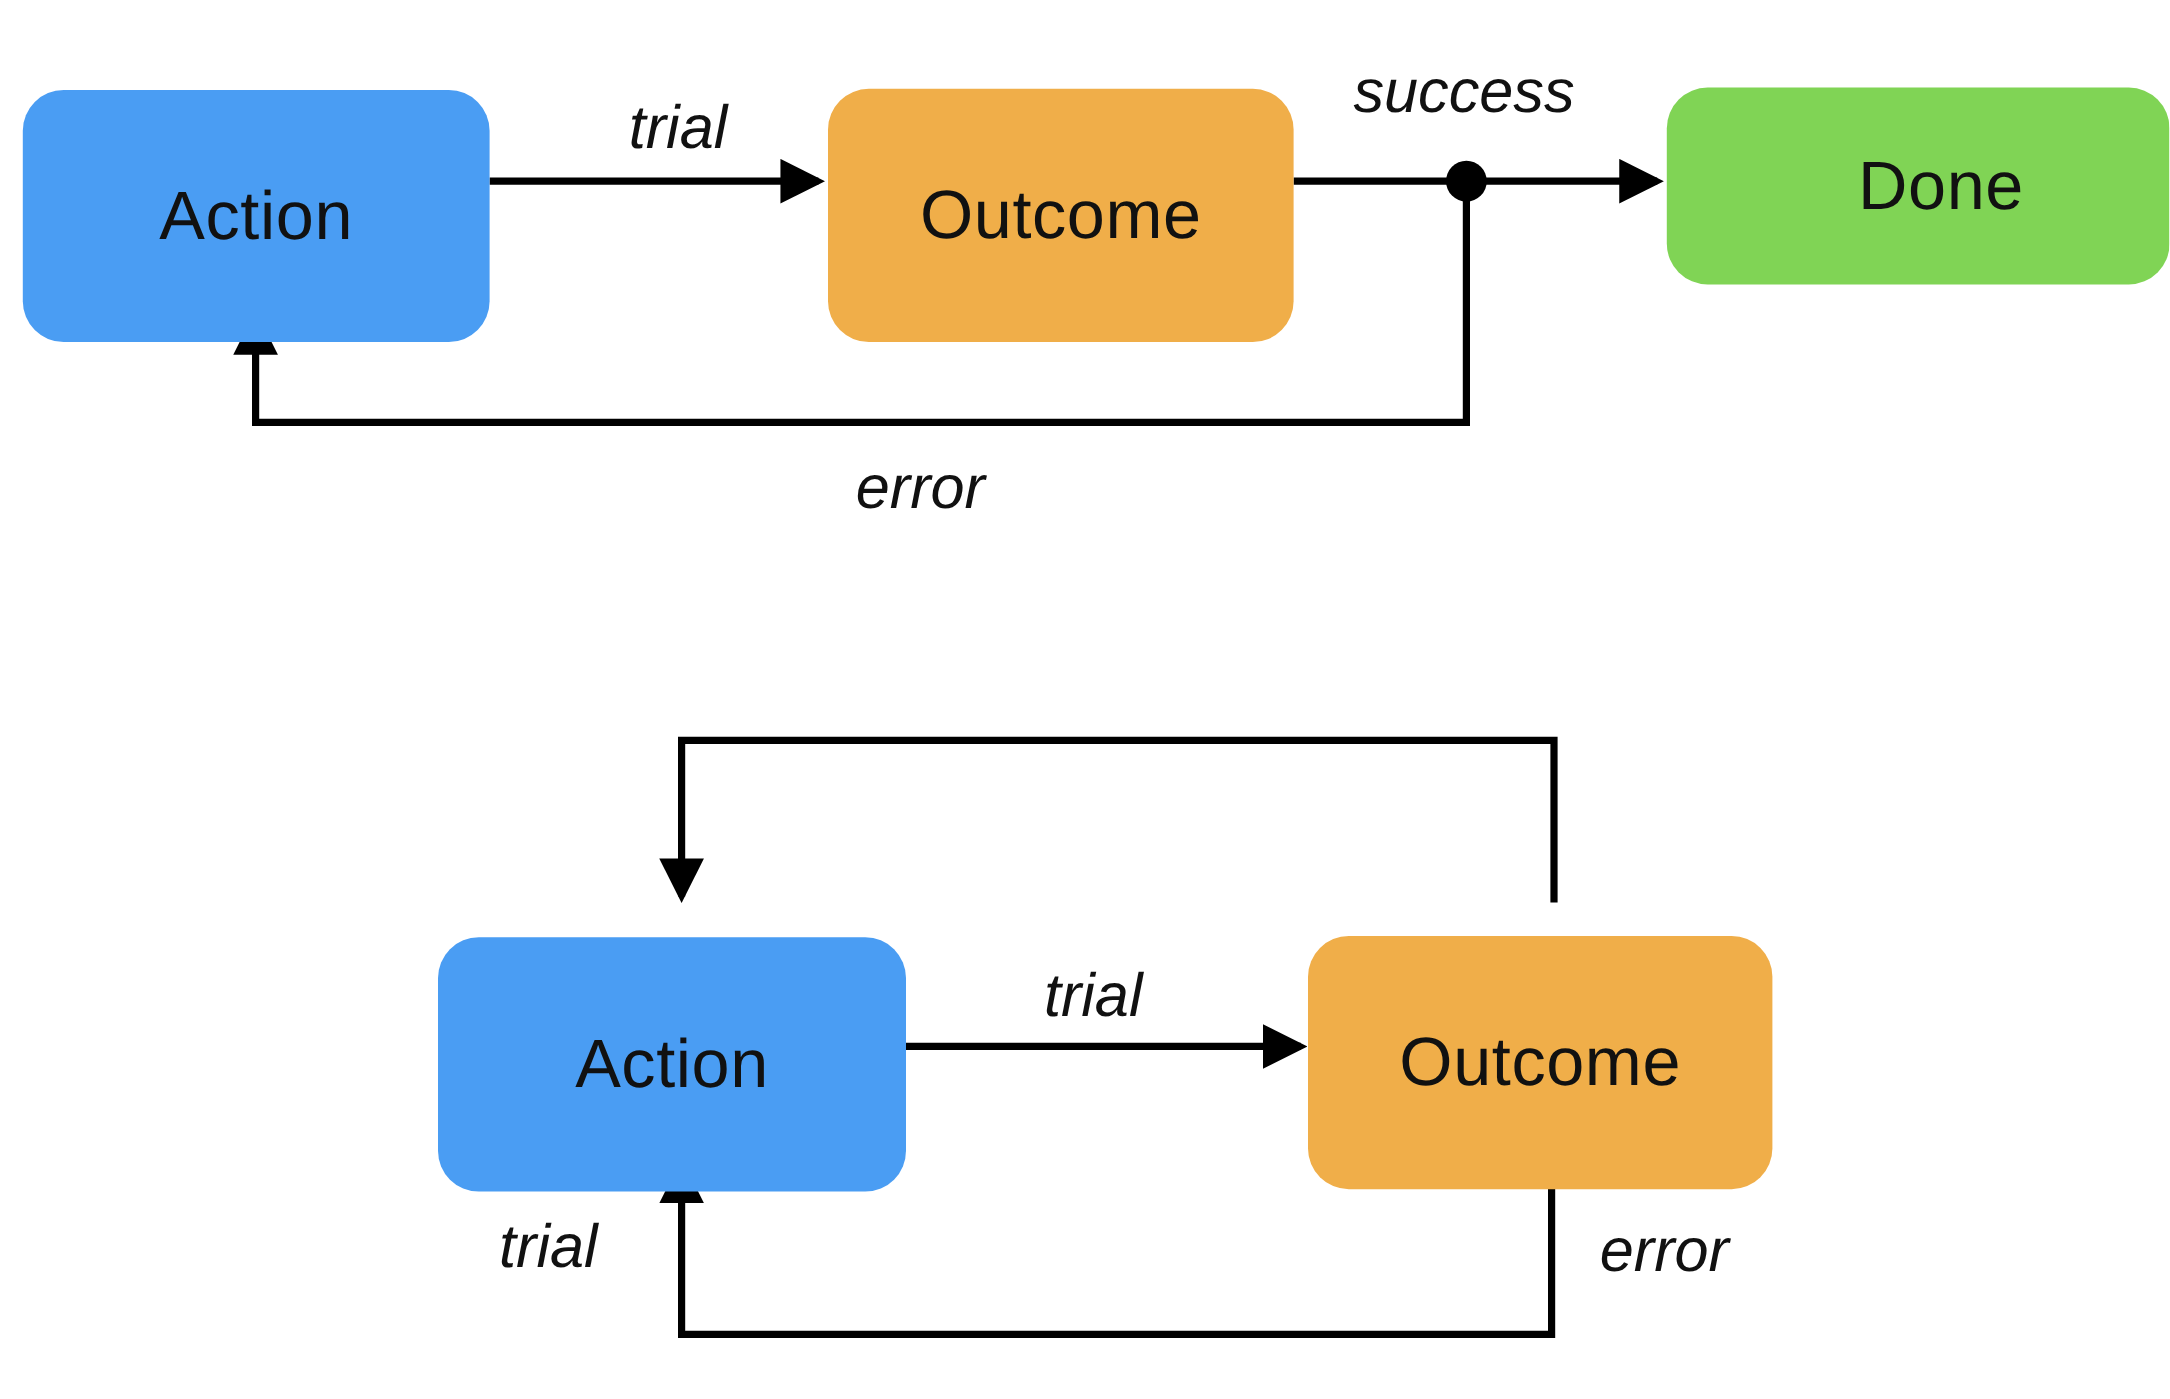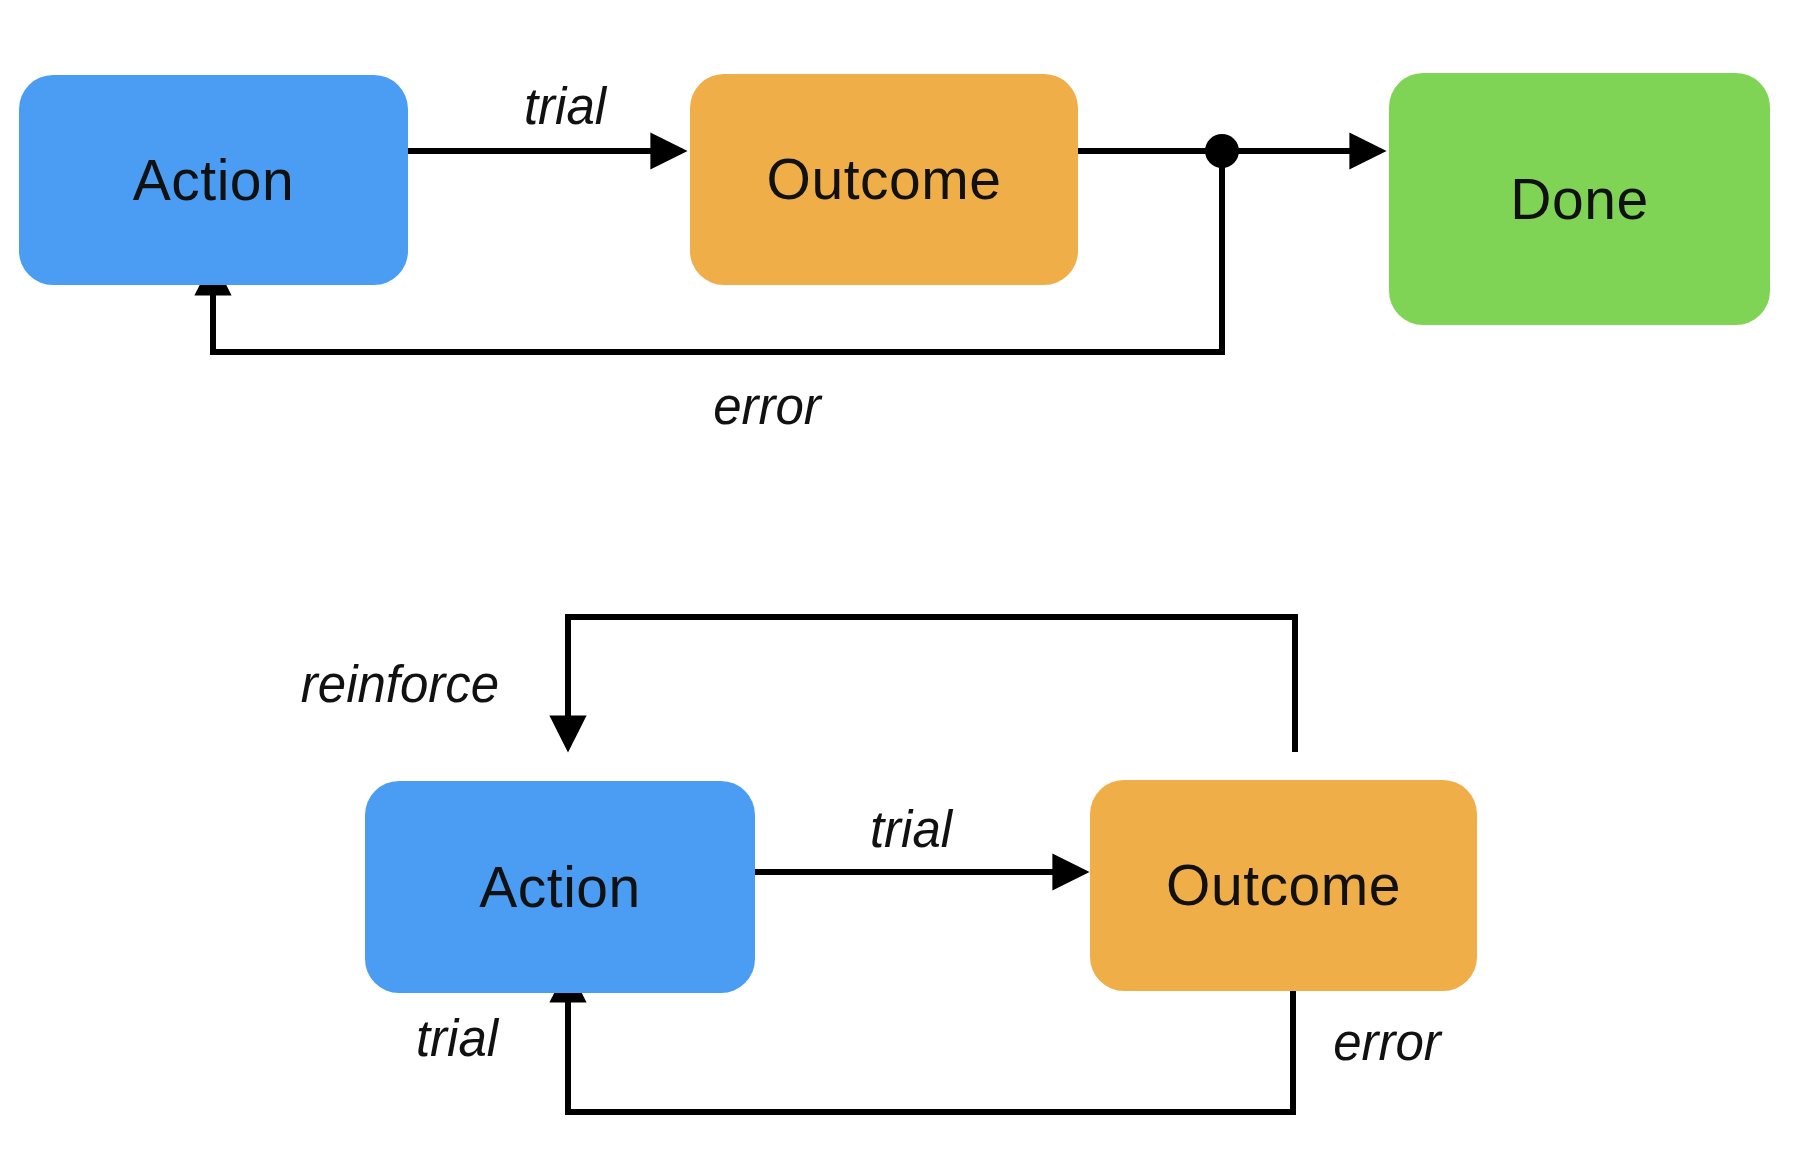--- a/index.html
+++ b/index.html
@@ -80,38 +80,38 @@
   </svg>
 
   <div class="node node-action" style="left:19px; top:47px; width:389px; height:210px;">
     <span>Action</span>
   </div>
 
   <div class="node node-outcome" style="left:690px; top:46px; width:388px; height:211px;">
     <span>Outcome</span>
   </div>
 
-  <div class="node node-done" style="left:1389px; top:45px; width:381px; height:252px;">
+  <div class="node node-done" style="left:1389px; top:45px; width:381px; height:164px;padding-left:38px;">
     <span>Done</span>
   </div>
 
   <span class="edge-label" style="left:565px; top:106px;">trial</span>
 
+  <span class="edge-label" style="left:1220px; top:76px;">success</span>
 
   <span class="edge-label" style="left:767px; top:406px;">error</span>
 
   <div class="node node-action" style="left:365px; top:753px; width:390px; height:212px;">
     <span>Action</span>
   </div>
 
   <div class="node node-outcome" style="left:1090px; top:752px; width:387px; height:211px;">
     <span>Outcome</span>
   </div>
 
-  <span class="edge-label" style="left:400px; top:684px;">reinforce</span>
 
   <span class="edge-label" style="left:911px; top:829px;">trial</span>
 
   <span class="edge-label" style="left:457px; top:1038px;">trial</span>
 
   <span class="edge-label" style="left:1387px; top:1042px;">error</span>
 
 </div>
 
 </body></html>

